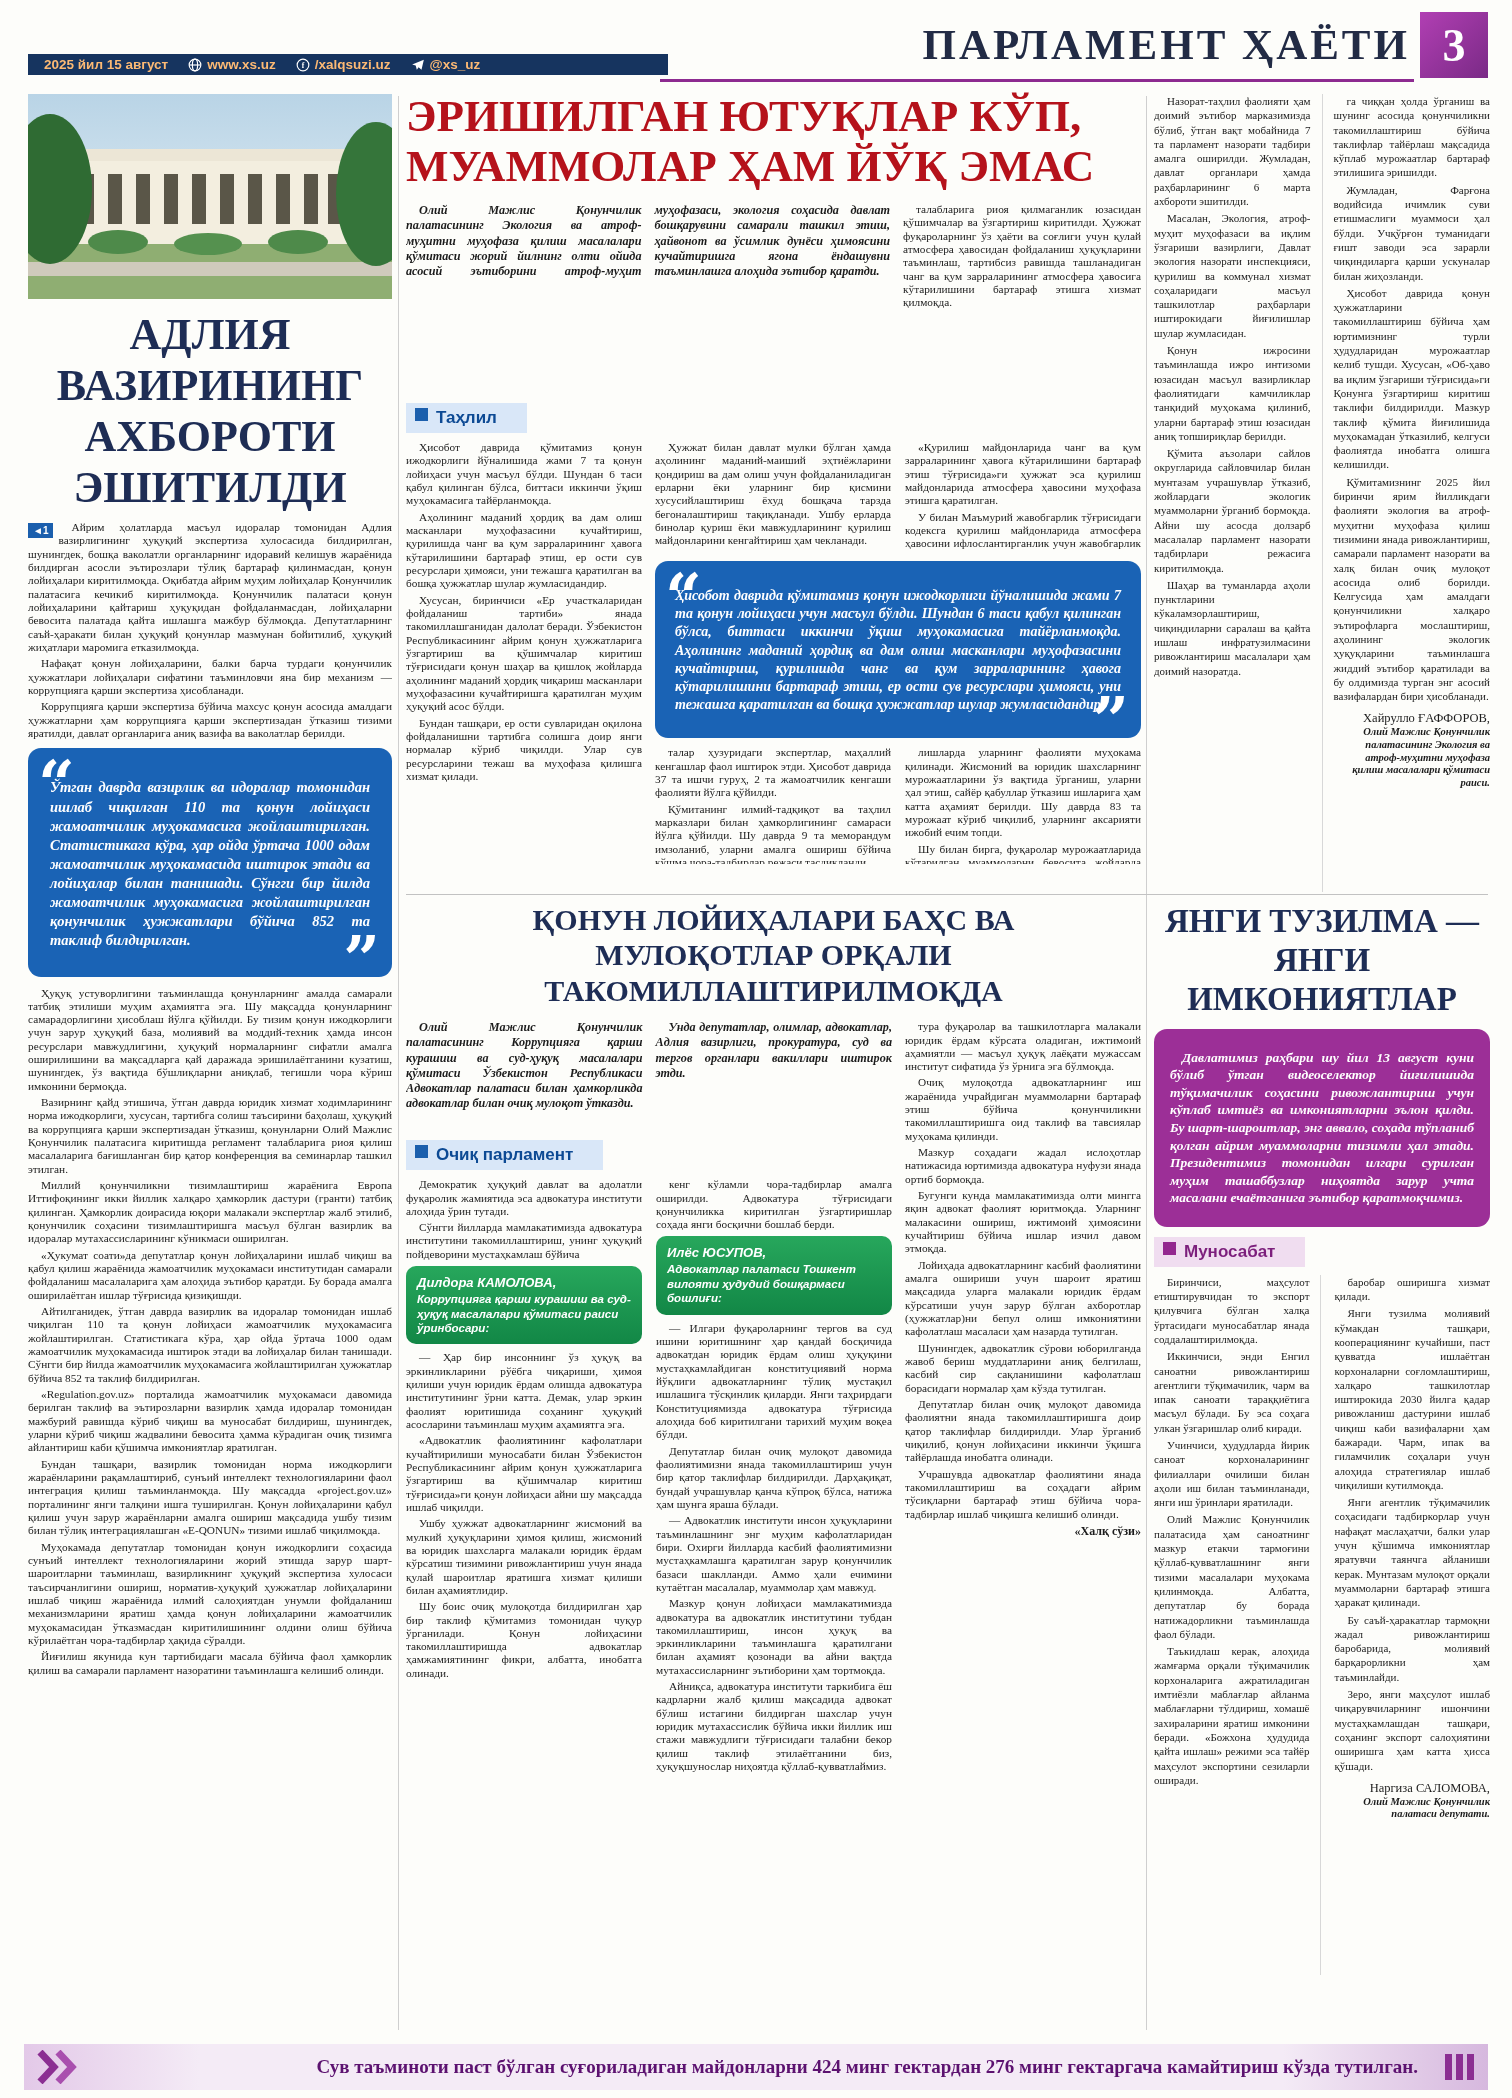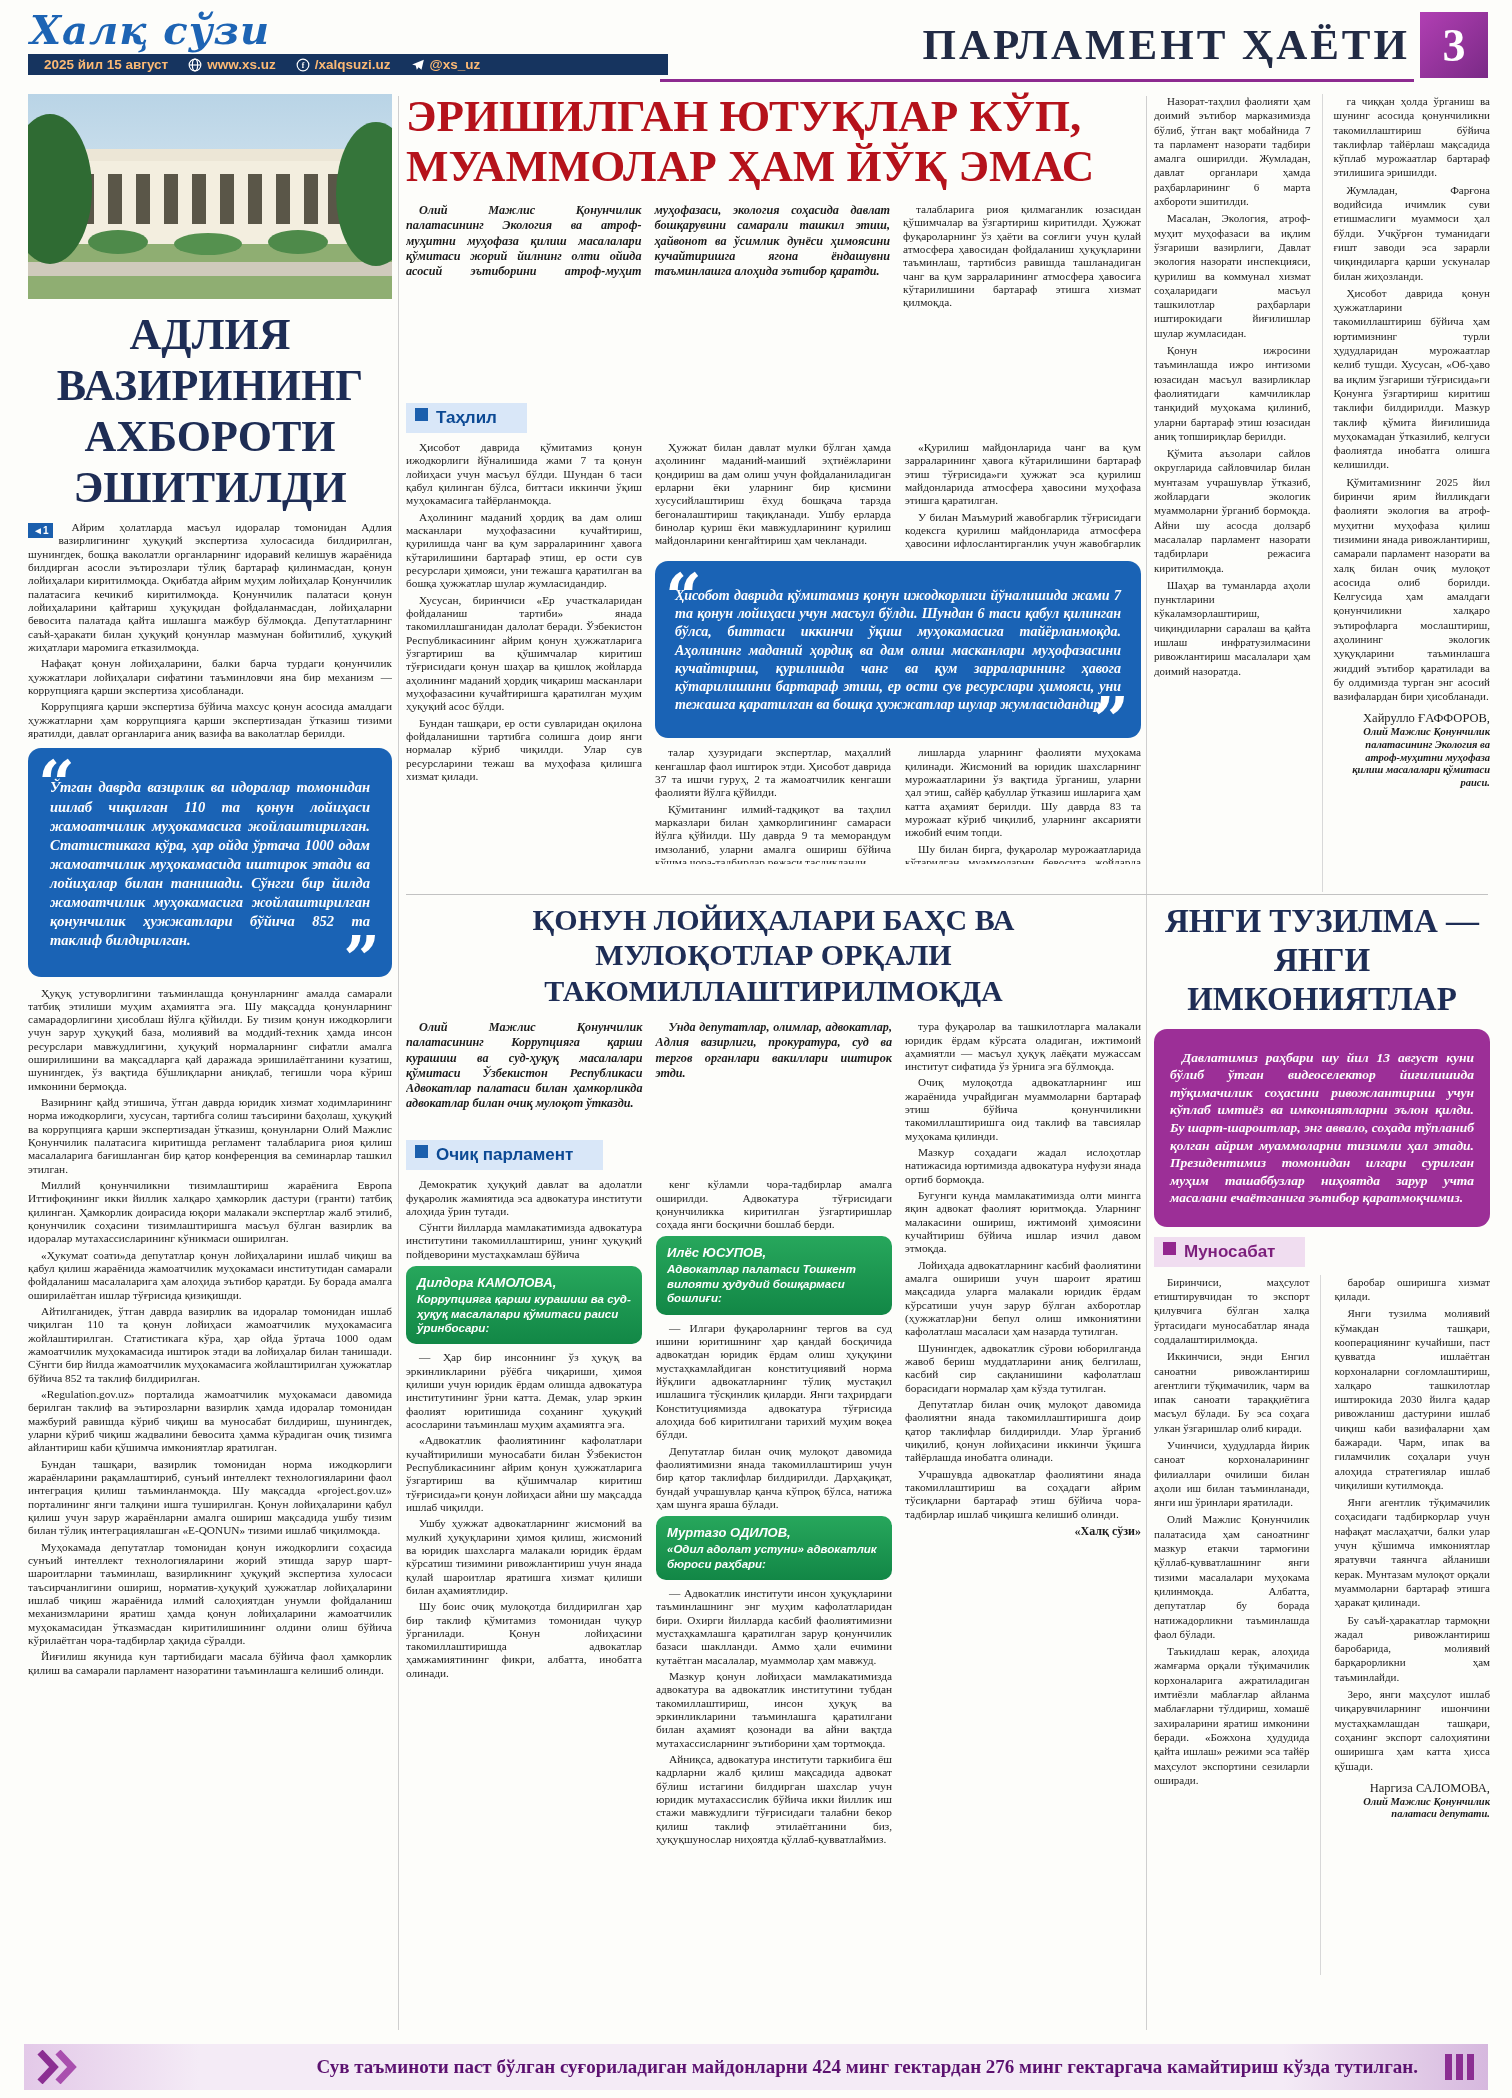--- a/index.html
+++ b/index.html
@@ -106,21 +106,20 @@
   .banner-text { font-size:19px; font-weight:bold; color:#5c1270; text-align:center; padding:0 70px; }
   .banner-chev { position:absolute; left:12px; top:6px; }
   .banner-bars { position:absolute; right:14px; top:10px; display:flex; gap:4px; }
   .banner-bars div { width:7px; height:26px; background:#8b2f92; }
 </style>
 </head>
 <body>
 
 <div class="page">
 
-  <div class="abs logo">Халқ сўзи</div>
 
   <div class="abs mast-bar">
     <span class="mast-item">2025 йил 15 август</span>
     <span class="mast-item">
       <svg width="14" height="14" viewBox="0 0 24 24" fill="none" stroke="#ffffff" stroke-width="2">
           <circle cx="12" cy="12" r="10"></circle>
           <ellipse cx="12" cy="12" rx="4.5" ry="10"></ellipse>
           <path d="M2 12h20"></path>
         </svg>
       <span>www.xs.uz</span>
@@ -319,24 +318,20 @@
                 <p class="b">кенг кўламли чора-тадбирлар амалга оширилди. Адвокатура тўғрисидаги қонунчиликка киритилган ўзгартиришлар соҳада янги босқични бошлаб берди.</p>
               </div>
             <div class="speaker">
               <span class="nm">Илёс ЮСУПОВ,</span>
               <span class="rl">Адвокатлар палатаси Тошкент вилояти ҳудудий бошқармаси бошлиғи:</span>
             </div>
             <div>
                 <p class="b">— Илгари фуқароларнинг тергов ва суд ишини юритишнинг ҳар қандай босқичида адвокатдан юридик ёрдам олиш ҳуқуқини мустаҳкамлайдиган конституциявий норма йўқлиги адвокатларнинг тўлиқ мустақил ишлашига тўсқинлик қиларди. Янги таҳрирдаги Конституциямизда адвокатура тўғрисида алоҳида боб киритилгани тарихий муҳим воқеа бўлди.</p>
                 <p class="b">Депутатлар билан очиқ мулоқот давомида фаолиятимизни янада такомиллаштириш учун бир қатор таклифлар билдирилди. Дарҳақиқат, бундай учрашувлар қанча кўпроқ бўлса, натижа ҳам шунга яраша бўлади.</p>
               </div>
-            <div class="speaker">
-              <span class="nm">Муртазо ОДИЛОВ,</span>
-              <span class="rl">«Одил адолат устуни» адвокатлик бюроси раҳбари:</span>
-            </div>
             <div>
                 <p class="b">— Адвокатлик институти инсон ҳуқуқларини таъминлашнинг энг муҳим кафолатларидан бири. Охирги йилларда касбий фаолиятимизни мустаҳкамлашга қаратилган зарур қонунчилик базаси шаклланди. Аммо ҳали ечимини кутаётган масалалар, муаммолар ҳам мавжуд.</p>
                 <p class="b">Мазкур қонун лойиҳаси мамлакатимизда адвокатура ва адвокатлик институтини тубдан такомиллаштириш, инсон ҳуқуқ ва эркинликларини таъминлашга қаратилгани билан аҳамият қозонади ва айни вақтда мутахассисларнинг эътиборини ҳам тортмоқда.</p>
                 <p class="b">Айниқса, адвокатура институти таркибига ёш кадрларни жалб қилиш мақсадида адвокат бўлиш истагини билдирган шахслар учун юридик мутахассислик бўйича икки йиллик иш стажи мавжудлиги тўғрисидаги талабни бекор қилиш таклиф этилаётганини биз, ҳуқуқшунослар ниҳоятда қўллаб-қувватлаймиз.</p>
               </div>
           </div>
         </div>
       </div>
       <div class="law-colC">
         <div>

